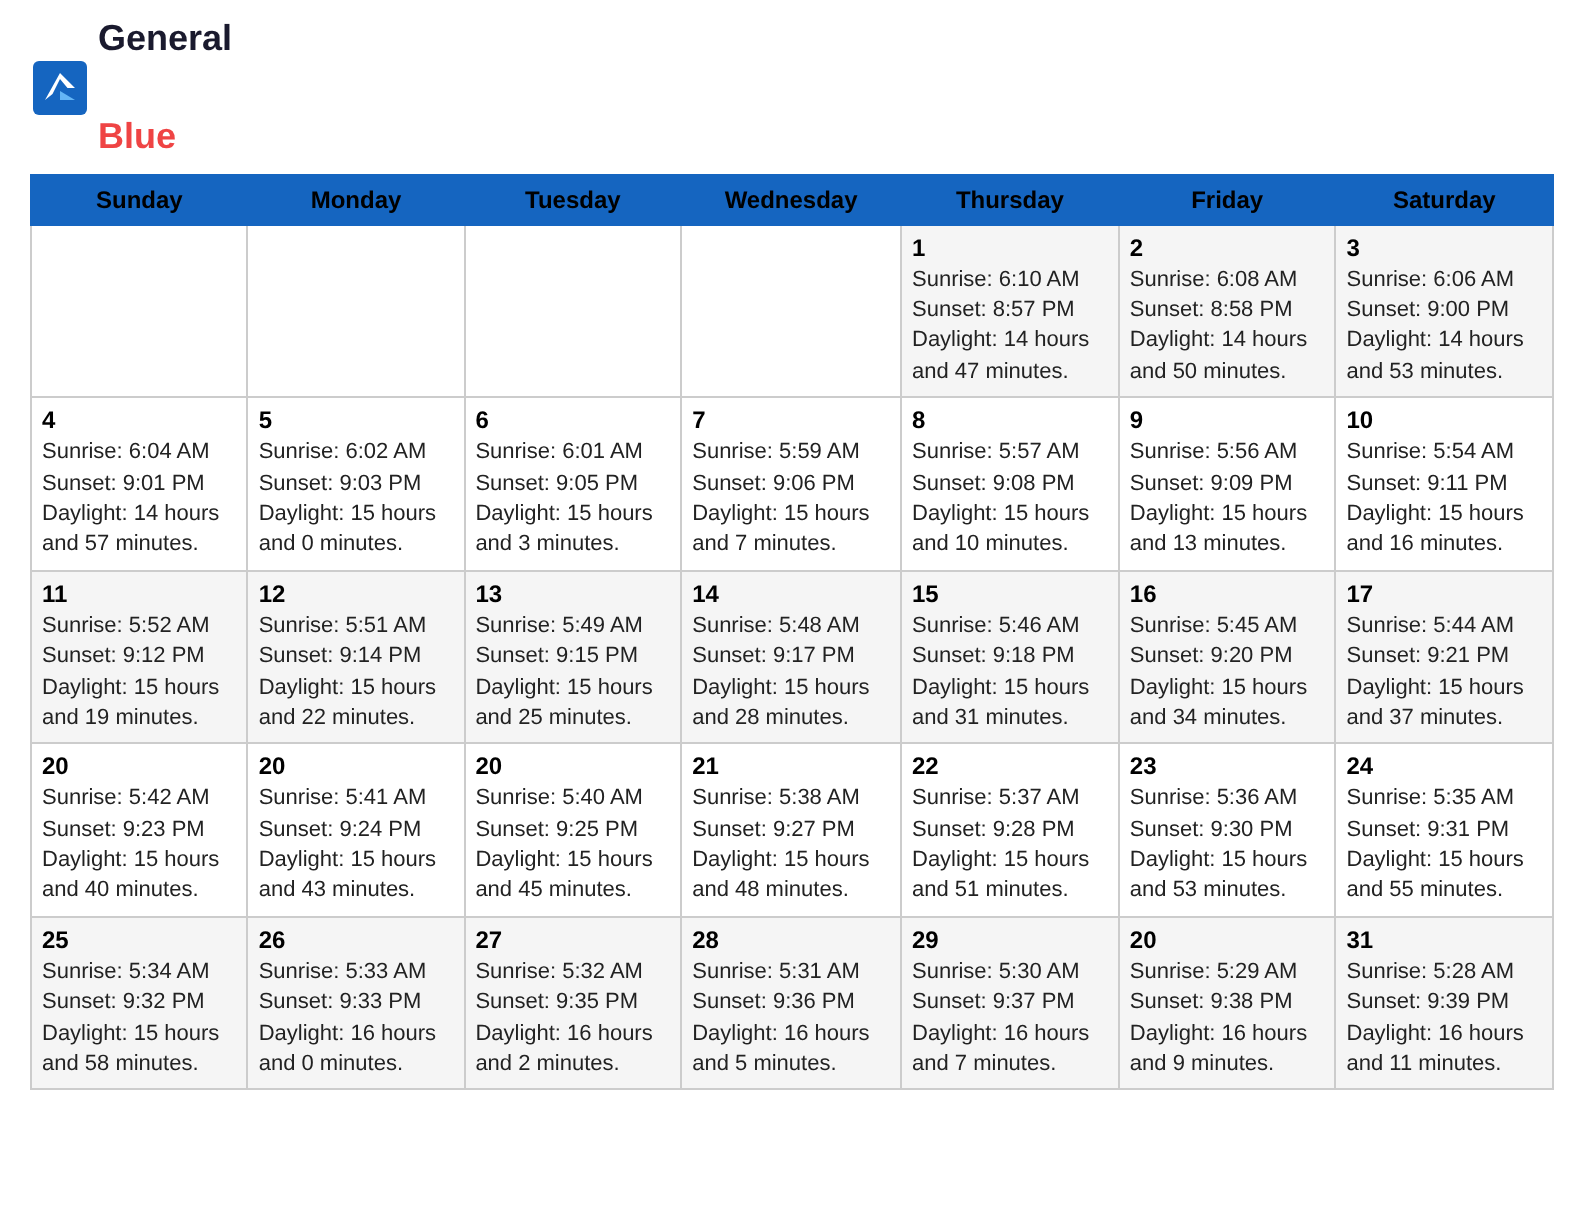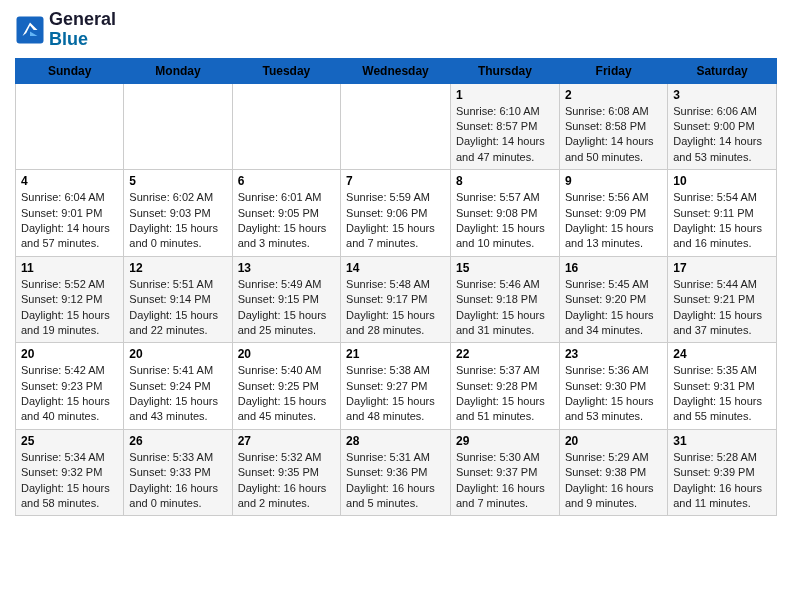--- a/index.html
+++ b/index.html
@@ -19,23 +19,24 @@
     .logo {
       display: flex;
       align-items: center;
     }
     .logo-text {
       display: flex;
       flex-direction: column;
       font-weight: bold;
       font-size: 18px;
       line-height: 1.1;
+      gap: 29px;
     }
     .logo-general { color: #1a1a2e; }
-    .logo-blue { color: #0369a1; }
+    .logo-blue { color: #ef4444; }
     .logo-icon {
       width: 30px;
       height: 30px;
       margin-right: 4px;
     }
     .title-block {
       text-align: right;
     }
     .month-title {
       font-size: 32px;

